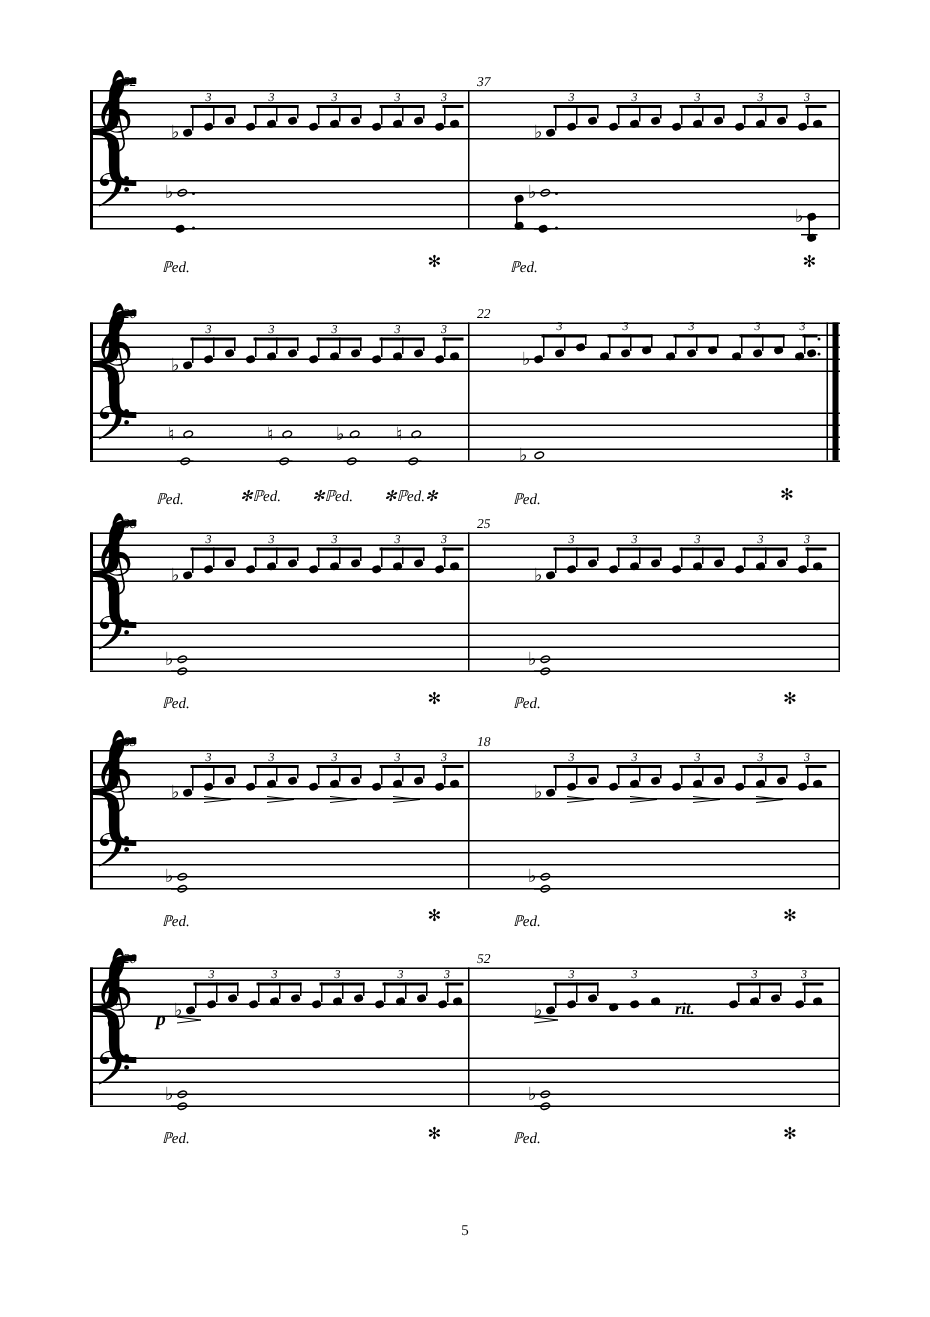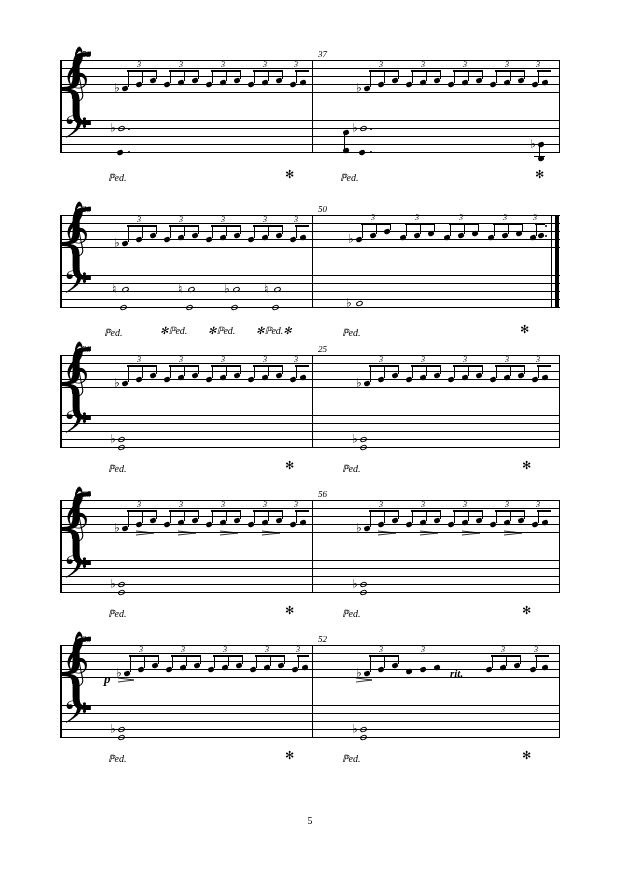--- a/index.html
+++ b/index.html
@@ -369,21 +369,21 @@
       <div class="line"></div>
       <div class="line"></div>
       <div class="line"></div>
       <div class="line"></div>
     </div>
 
     <div class="clef treble" style="left:2px;top:-11px;">𝄞</div>
     <div class="clef bass" style="left:3px;top:52px;">𝄢</div>
 
     <div class="measure-num" style="left:22px;top:-11px;">20</div>
-    <div class="measure-num" style="left:258px;top:-11px;">50</div>
+    <div class="measure-num" style="left:258px;top:-11px;">22</div>
 
     <div class="barline" style="left:252px;top:0px;height:92px;"></div>
 
     <div class="sys-right-bar" style="left:491px;top:0px;height:92px;"></div>
     <div class="sys-end-thick" style="left:495px;top:0px;height:92px;"></div>
     <div class="dot" style="left:485px;top:10px;"></div>
     <div class="dot" style="left:485px;top:20px;"></div>
 
     <div class="accidental" style="left:54px;top:22px;">♭</div>
     <div class="note" style="left:62px;top:26px;"></div>
@@ -648,21 +648,21 @@
       <div class="line"></div>
       <div class="line"></div>
       <div class="line"></div>
       <div class="line"></div>
     </div>
 
     <div class="clef treble" style="left:2px;top:-11px;">𝄞</div>
     <div class="clef bass" style="left:3px;top:52px;">𝄢</div>
 
     <div class="measure-num" style="left:22px;top:-11px;">65</div>
-    <div class="measure-num" style="left:258px;top:-11px;">56</div>
+    <div class="measure-num" style="left:258px;top:-11px;">18</div>
 
     <div class="barline" style="left:252px;top:0px;height:92px;"></div>
     <div class="sys-right-bar" style="left:499px;top:0px;height:92px;"></div>
 
     <div class="accidental" style="left:54px;top:22px;">♭</div>
     <div class="note" style="left:62px;top:26px;"></div>
     <div class="stem" style="left:68px;top:10px;height:17px;"></div>
     <div class="note" style="left:76px;top:22px;"></div>
     <div class="stem" style="left:82px;top:10px;height:13px;"></div>
     <div class="note" style="left:90px;top:18px;"></div>

